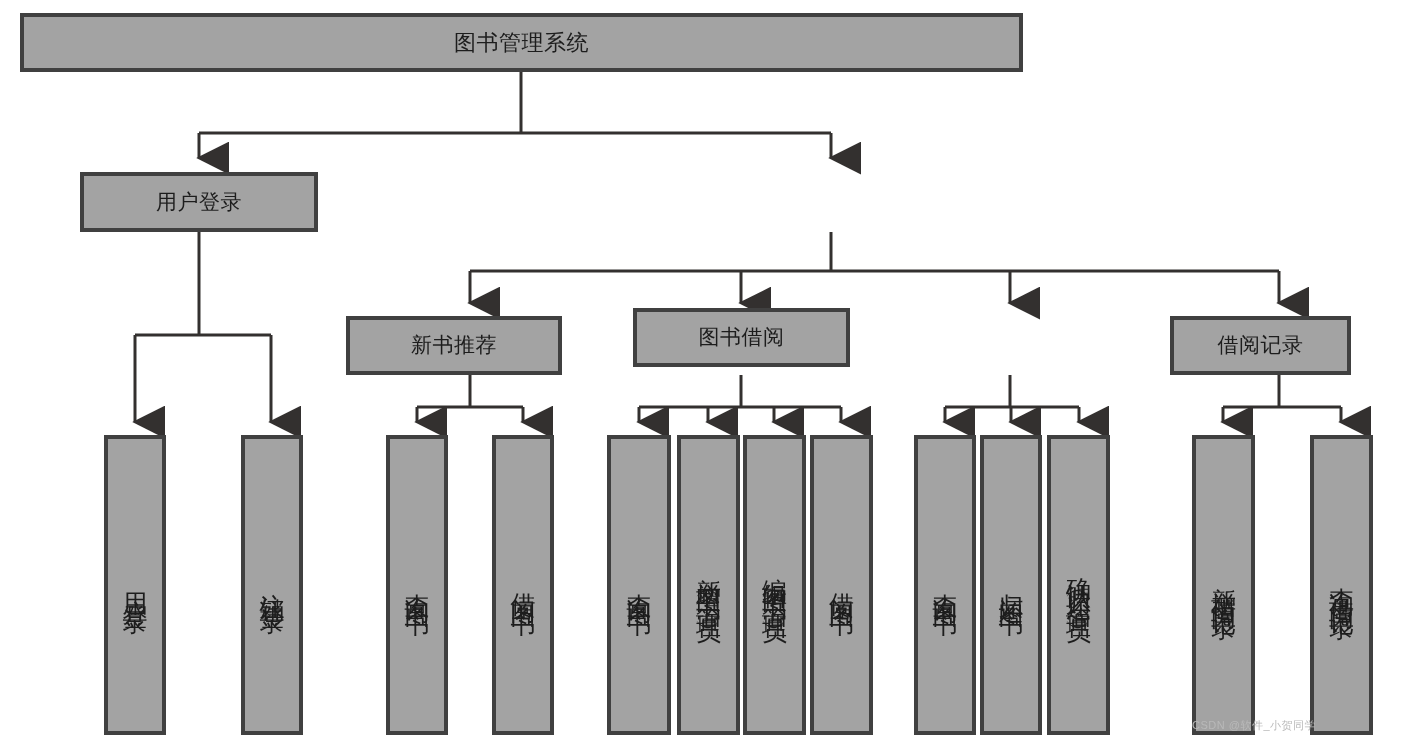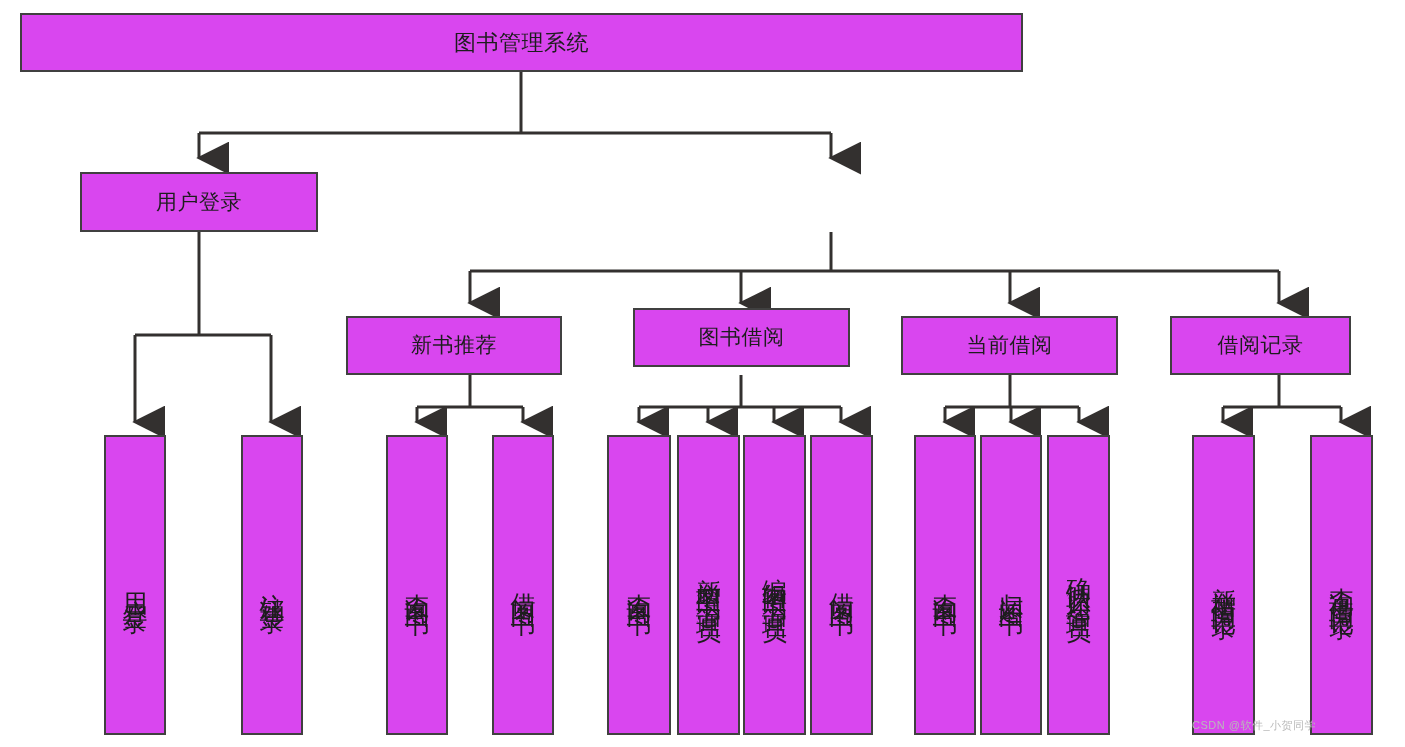--- a/index.html
+++ b/index.html
@@ -20,22 +20,22 @@
   #wires {
     position: absolute;
     left: 0;
     top: 0;
     width: 1405px;
     height: 747px;
   }
   .node {
     position: absolute;
     box-sizing: border-box;
-    background: #d946ef;
-    border: 2px solid #404040;
+    background: #a3a3a3;
+    border: 4px solid #404040;
     display: flex;
     align-items: center;
     justify-content: center;
     color: #1d1d1d;
   }
   .node .lbl {
     text-align: center;
     line-height: 1.18;
     white-space: nowrap;
   }
@@ -137,23 +137,20 @@
 
 
   <div class="node horiz" style="left:346px; top:316px; width:216px; height:59px;">
     <span class="lbl">新书推荐</span>
   </div>
 
   <div class="node horiz" style="left:633px; top:308px; width:217px; height:59px;">
     <span class="lbl">图书借阅</span>
   </div>
 
-  <div class="node horiz" style="left:901px; top:316px; width:217px; height:59px;">
-    <span class="lbl">当前借阅</span>
-  </div>
 
   <div class="node horiz" style="left:1170px; top:316px; width:181px; height:59px;">
     <span class="lbl">借阅记录</span>
   </div>
 
   <div class="node vert" style="left:104px; top:435px; width:62px; height:300px;">
     <span class="lbl">用户登录</span>
   </div>
   <div class="node vert" style="left:241px; top:435px; width:62px; height:300px;">
     <span class="lbl">注销登录</span>

